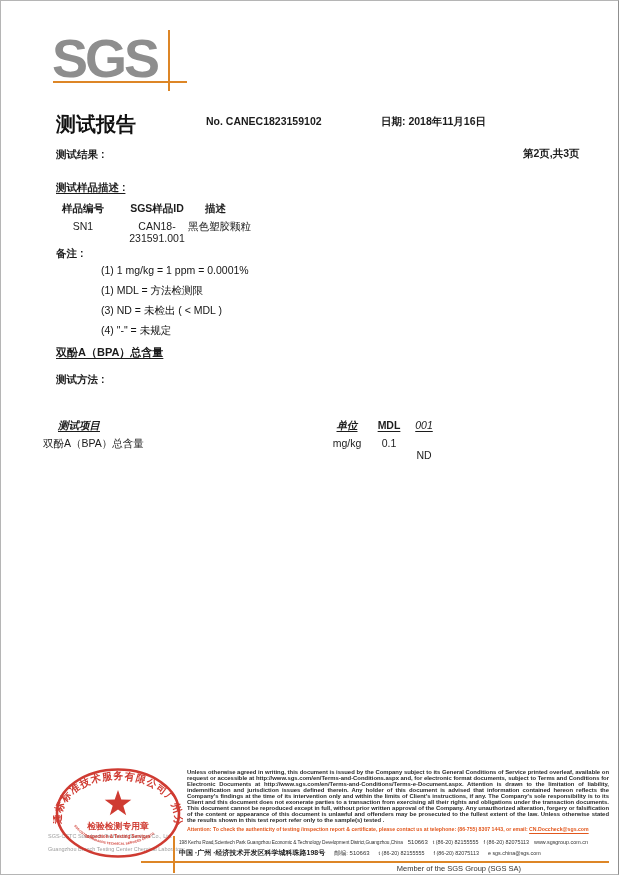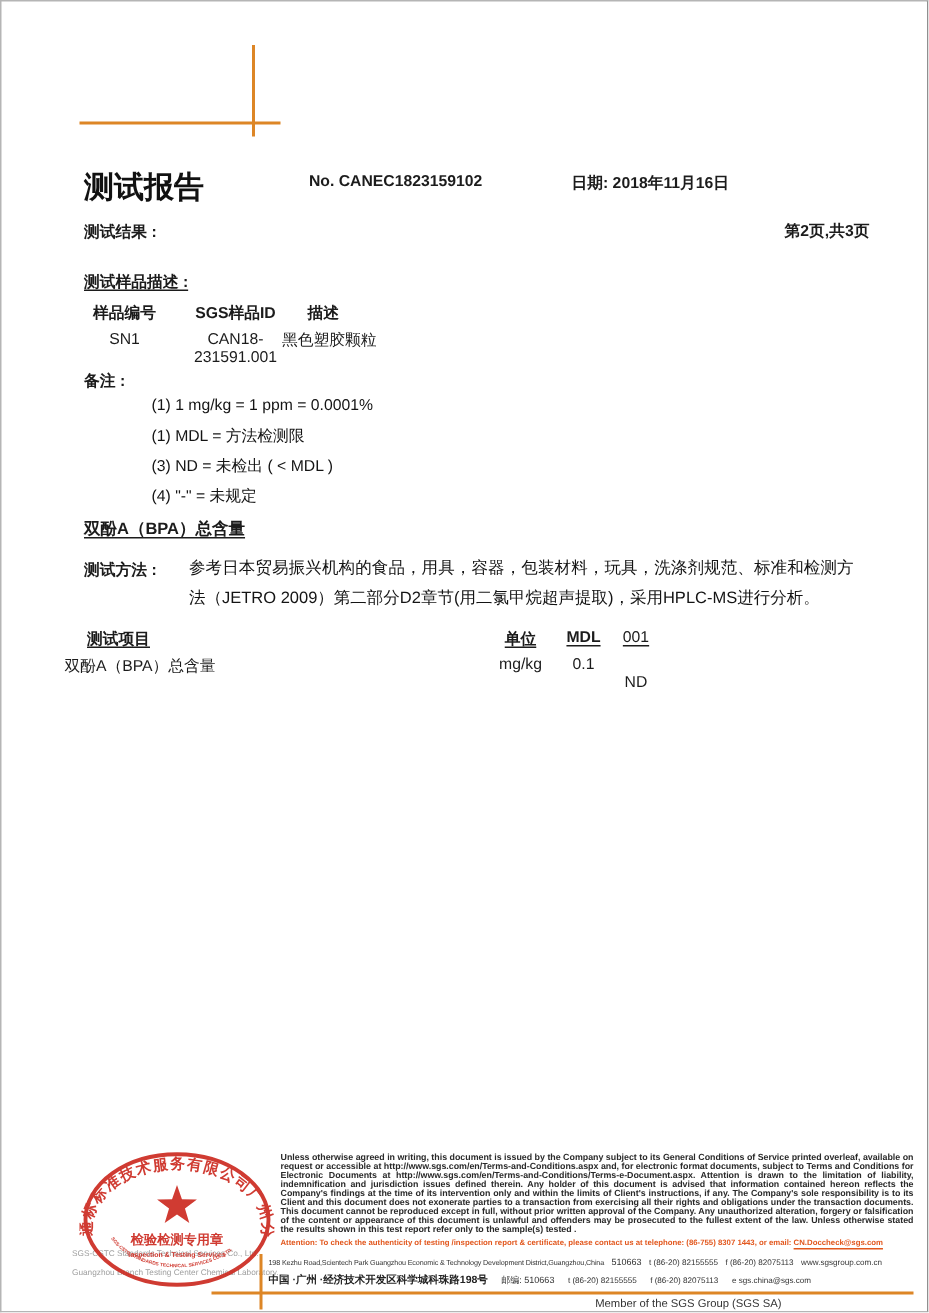--- a/index.html
+++ b/index.html
@@ -5,21 +5,21 @@
   html,body{margin:0;padding:0;background:#ffffff;}
   body{font-family:"Liberation Sans",sans-serif;}
   .page{
     position:relative;width:617px;height:873px;background:#ffffff;
     border:1px solid #b5b5b5;border-right-color:#8f8f8f;overflow:hidden;
     color:#1c1c1c;
   }
   .abs{position:absolute;}
   .b{font-weight:700;}
   .u{text-decoration:underline;text-underline-offset:2px;}
-  .i{}
+  .i{font-style:italic;}
   .ctr{text-align:center;}
   .logo-text{
     font-size:54px;font-weight:700;letter-spacing:-3px;color:#8e8e8e;
     line-height:1;font-family:"Liberation Sans",sans-serif;
   }
   .oline{background:#dd8626;}
   .t10{font-size:10.5px;}
   .title{font-size:20px;font-weight:700;color:#111;}
   .note{font-size:10.5px;color:#141414;}
   .method{font-size:11px;line-height:20px;text-align:justify;color:#141414;}
@@ -34,20 +34,21 @@
   .addr-cn{font-size:7px;font-weight:700;color:#222;}
   .postal{font-size:6px;color:#333;}
   .member{font-size:7.5px;color:#333;text-align:right;}
   .stamp{opacity:0.92;}
 </style>
 </head>
 <body>
 
 <div class="page">
 
+  <div class="abs logo-text" style="left:51px;top:30px;">SGS</div>
   <div class="abs oline" style="left:52px;top:80px;width:134px;height:2px;"></div>
   <div class="abs oline" style="left:167px;top:29px;width:2px;height:61px;"></div>
 
   <div class="abs title" style="left:55px;top:110px;">测试报告</div>
   <div class="abs t10 b" style="left:205px;top:114px;">No. CANEC1823159102</div>
   <div class="abs t10 b" style="left:380px;top:114px;">日期: 2018年11月16日</div>
   <div class="abs t10 b" style="left:522px;top:114px;margin-top:32px;">第2页,共3页</div>
 
   <div class="abs t10 b" style="left:55px;top:147px;">测试结果 :</div>
   <div class="abs t10 b u" style="left:55px;top:180px;">测试样品描述 :</div>
@@ -61,21 +62,20 @@
 
   <div class="abs t10 b" style="left:55px;top:246px;">备注 :</div>
   <div class="abs note" style="left:100px;top:263px;">(1) 1 mg/kg = 1 ppm = 0.0001%</div>
   <div class="abs note" style="left:100px;top:283px;">(1) MDL = 方法检测限</div>
   <div class="abs note" style="left:100px;top:303px;">(3) ND = 未检出 ( &lt; MDL )</div>
   <div class="abs note" style="left:100px;top:323px;">(4) "-" = 未规定</div>
 
   <div class="abs b u" style="left:55px;top:344px;font-size:11px;">双酚A（BPA）总含量</div>
 
   <div class="abs t10 b" style="left:55px;top:372px;">测试方法 :</div>
-  <div class="abs method" style="left:125px;top:368px;width:443px;">参考日本贸易振兴机构的食品，用具，容器，包装材料，玩具，洗涤剂规范、标准和检测方法（JETRO 2009）第二部分D2章节(用二氯甲烷超声提取)，采用HPLC-MS进行分析。</div>
 
   <div class="abs t10 b u i" style="left:57px;top:418px;">测试项目</div>
   <div class="abs t10 b u i ctr" style="left:330px;top:418px;width:32px;">单位</div>
   <div class="abs t10 b u ctr" style="left:372px;top:418px;width:32px;">MDL</div>
   <div class="abs t10 u i ctr" style="left:408px;top:418px;width:30px;">001</div>
   <div class="abs t10" style="left:42px;top:436px;">双酚A（BPA）总含量</div>
   <div class="abs t10 ctr" style="left:330px;top:436px;width:32px;">mg/kg</div>
   <div class="abs t10 ctr" style="left:372px;top:436px;width:32px;">0.1</div>
   <div class="abs t10 ctr" style="left:408px;top:436px;width:30px;margin-top:12px;">ND</div>
 

